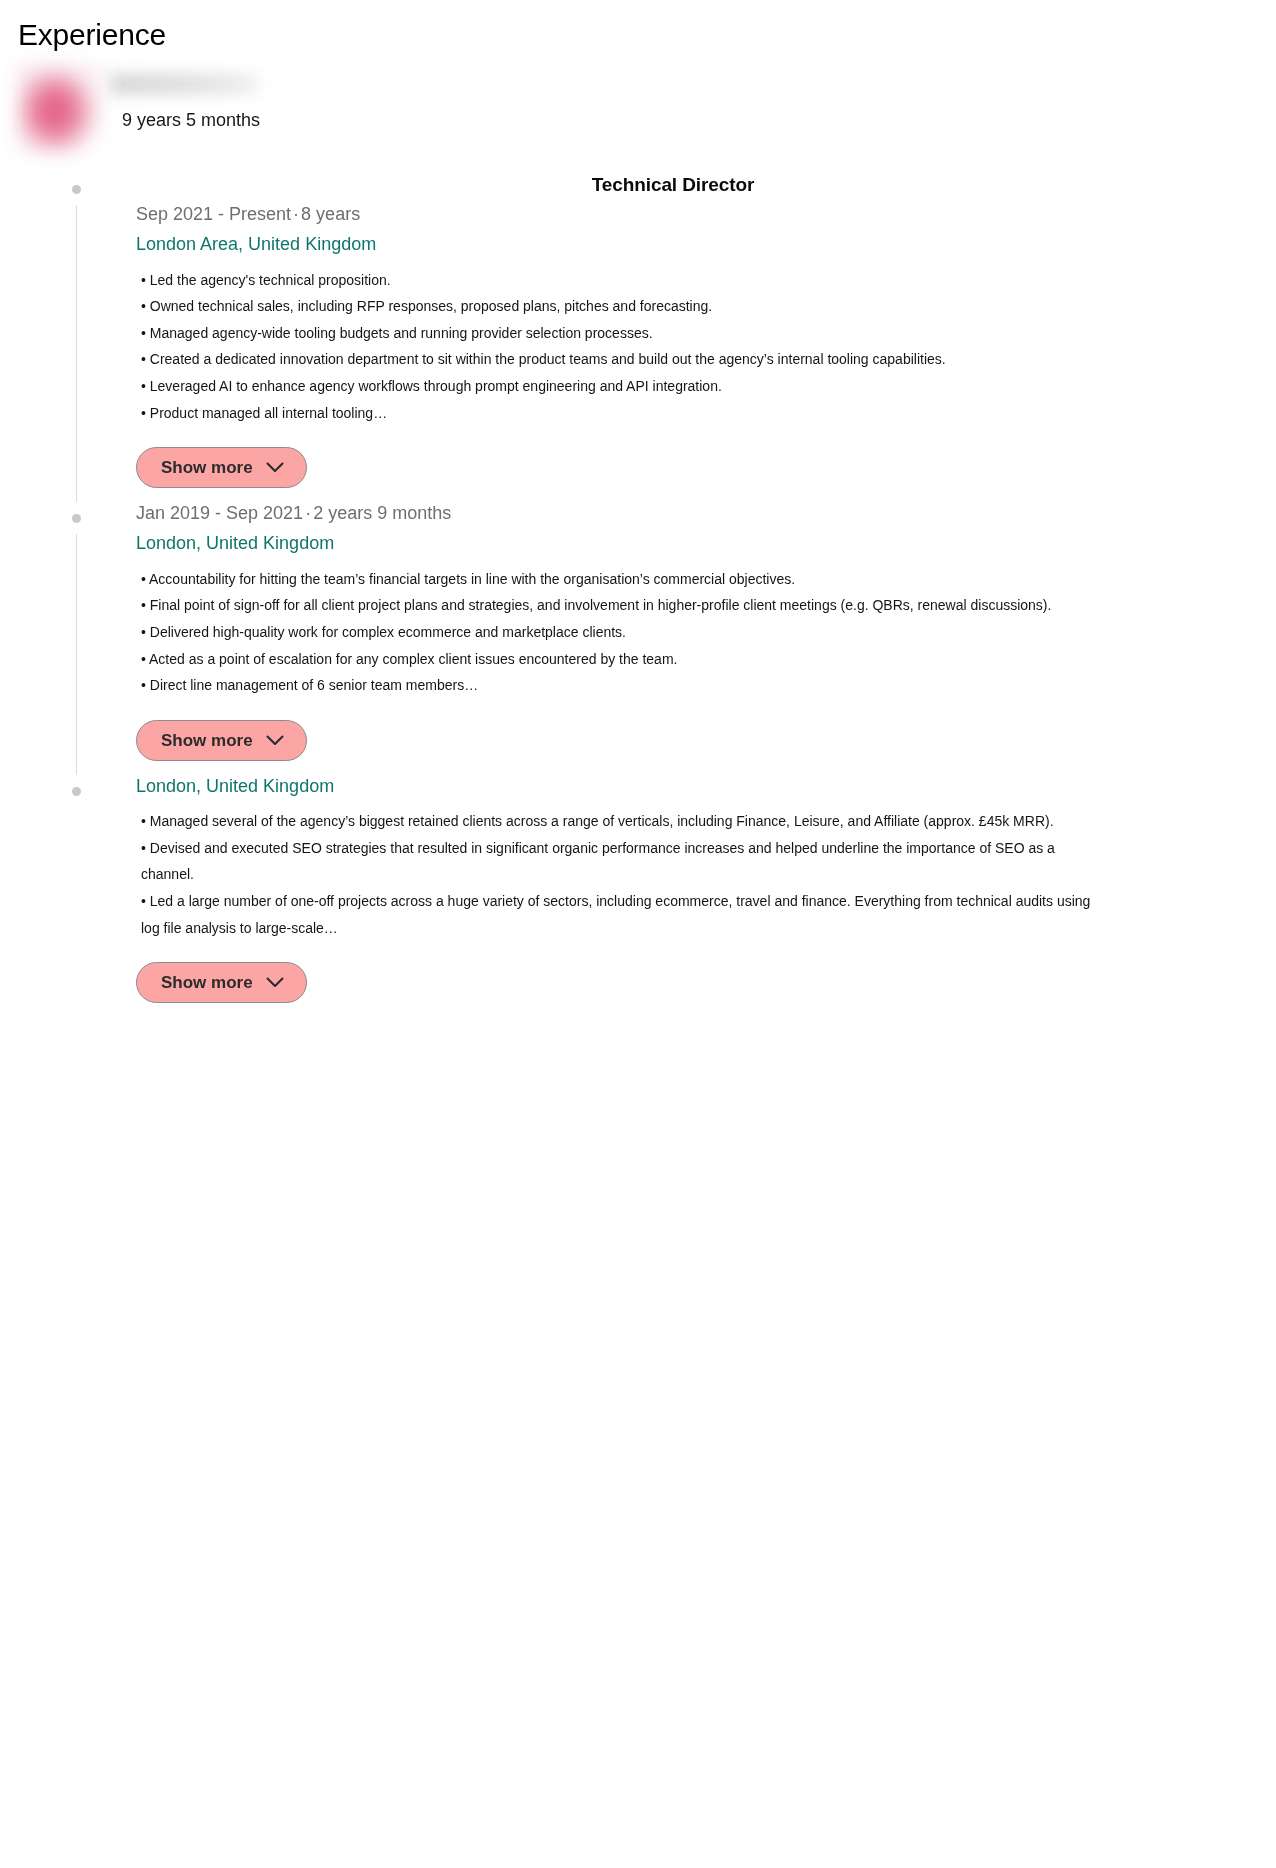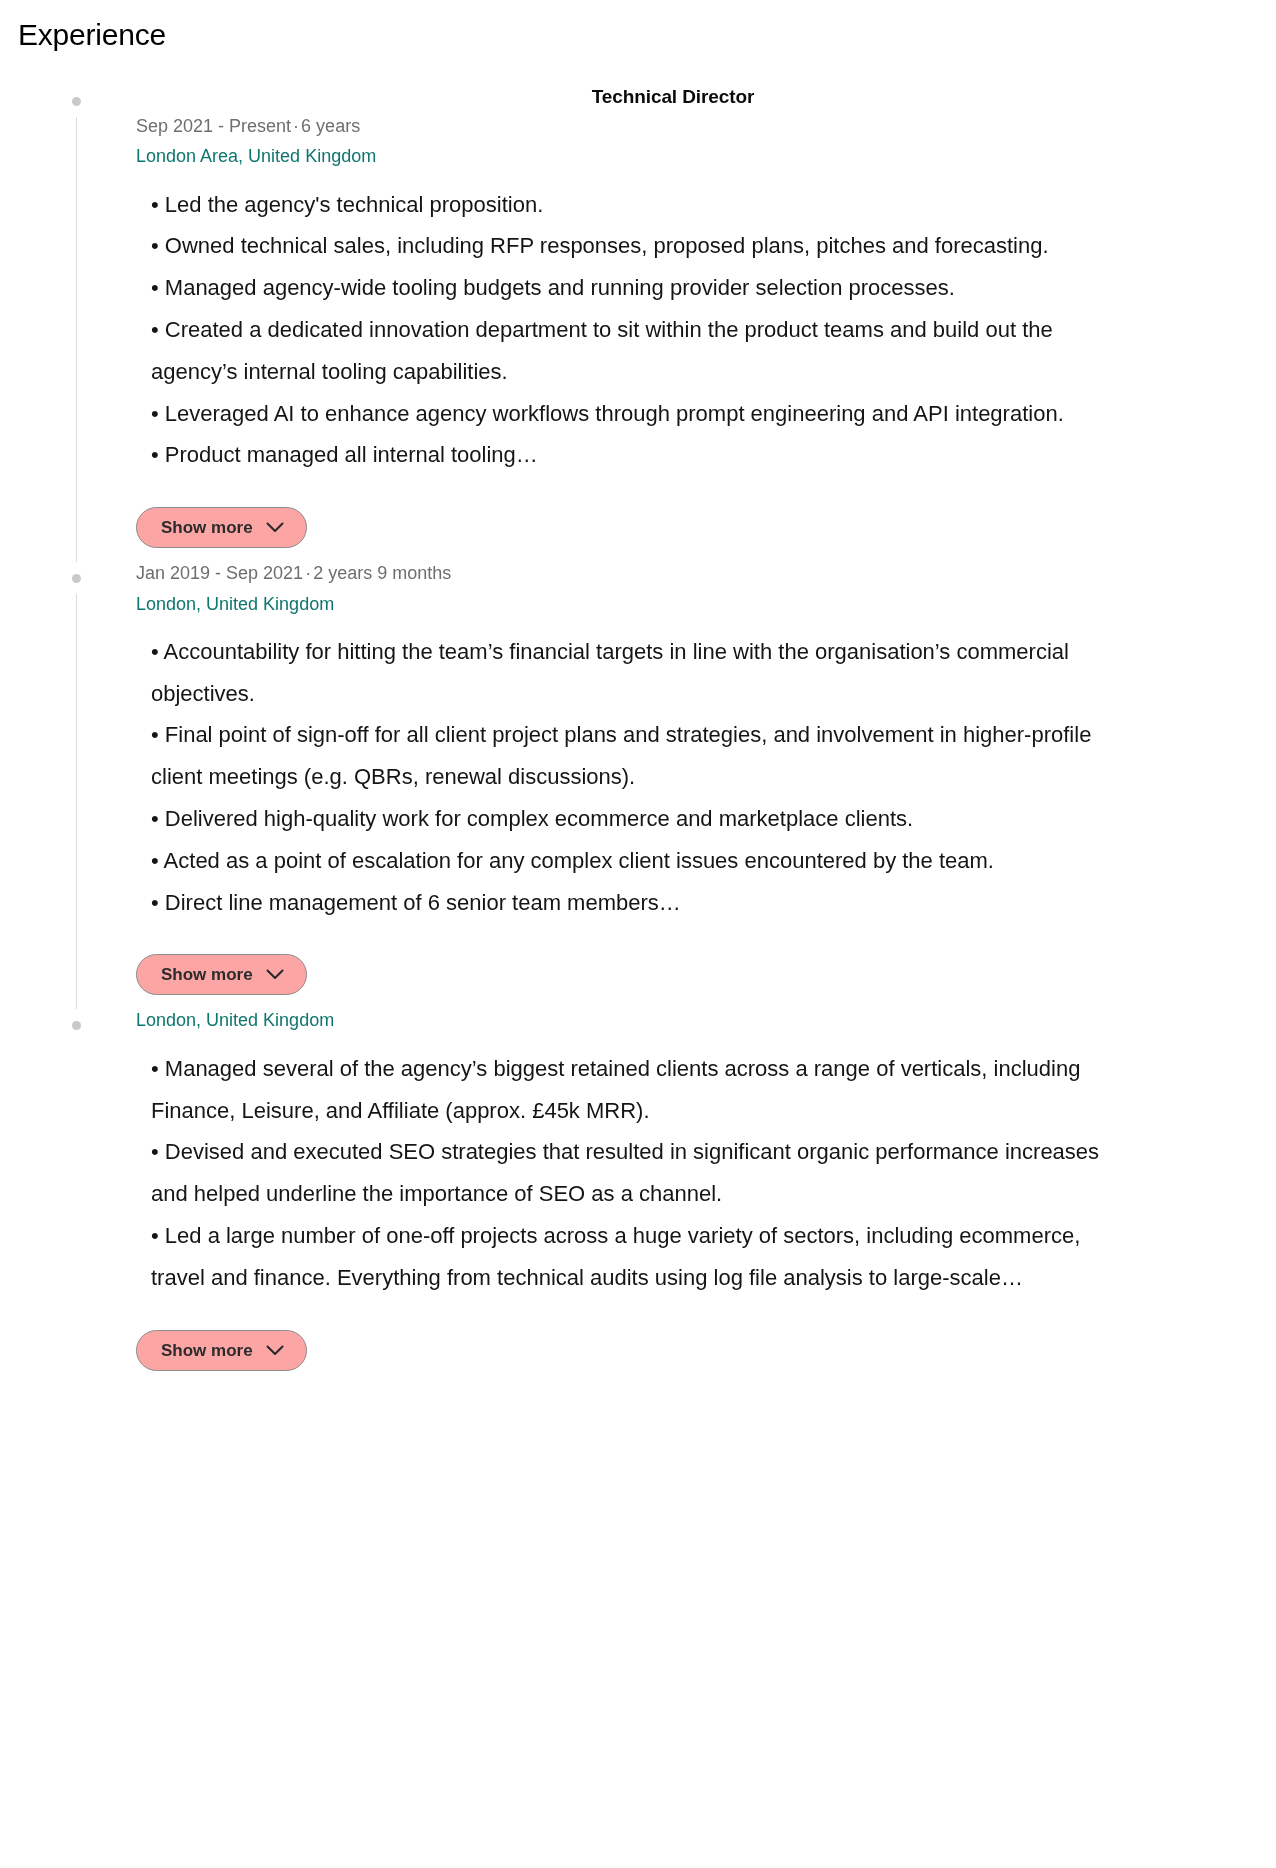--- a/index.html
+++ b/index.html
@@ -130,25 +130,25 @@
 
   .job-location {
     font-size: 18px;
     font-weight: 400;
     line-height: 1.3;
     color: #0f766e;
     margin: 0 0 10px 0;
   }
 
   .job-description {
-    font-size: 22px;
+    font-size: 14px;
     font-weight: 400;
     line-height: 1.9;
     color: #151515;
-    margin: 15px;
+    margin: 5px;
     white-space: pre-wrap;
     max-width: 960px;
   }
 
   
   .show-more-btn {
     display: inline-flex;
     align-items: center;
     gap: 13px;
     margin-top: 16px;
@@ -171,29 +171,34 @@
   }
   .chevron-down-icon svg { display: block; }
 </style>
 </head>
 <body>
 
 <div class="page">
 
   <h1 class="section-title">Experience</h1>
 
+  <div class="company-header">
+    <div class="company-logo"></div>
+    <div class="company-name-blur"></div>
+    <div class="company-duration">9 years 5 months</div>
+  </div>
 
   <ul class="experience-list">
 
     <li class="experience-item">
       <span class="timeline-dot"></span>
       <span class="timeline-line"></span>
       <h2 class="job-title">Technical Director</h2>
       <div class="job-dates">
-        <span>Sep 2021 - Present</span><span class="dot-sep">·</span><span>6 years</span>
+        <span>Sep 2021 - Present</span><span class="dot-sep">·</span><span>8 years</span>
       </div>
       <div class="job-location">London Area, United Kingdom</div>
       <div class="job-description">• Led the agency's technical proposition.
 • Owned technical sales, including RFP responses, proposed plans, pitches and forecasting.
 • Managed agency-wide tooling budgets and running provider selection processes.
 • Created a dedicated innovation department to sit within the product teams and build out the agency’s internal tooling capabilities.
 • Leveraged AI to enhance agency workflows through prompt engineering and API integration.
 • Product managed all internal tooling…</div>
       <button class="show-more-btn">
         <span>Show more</span>

